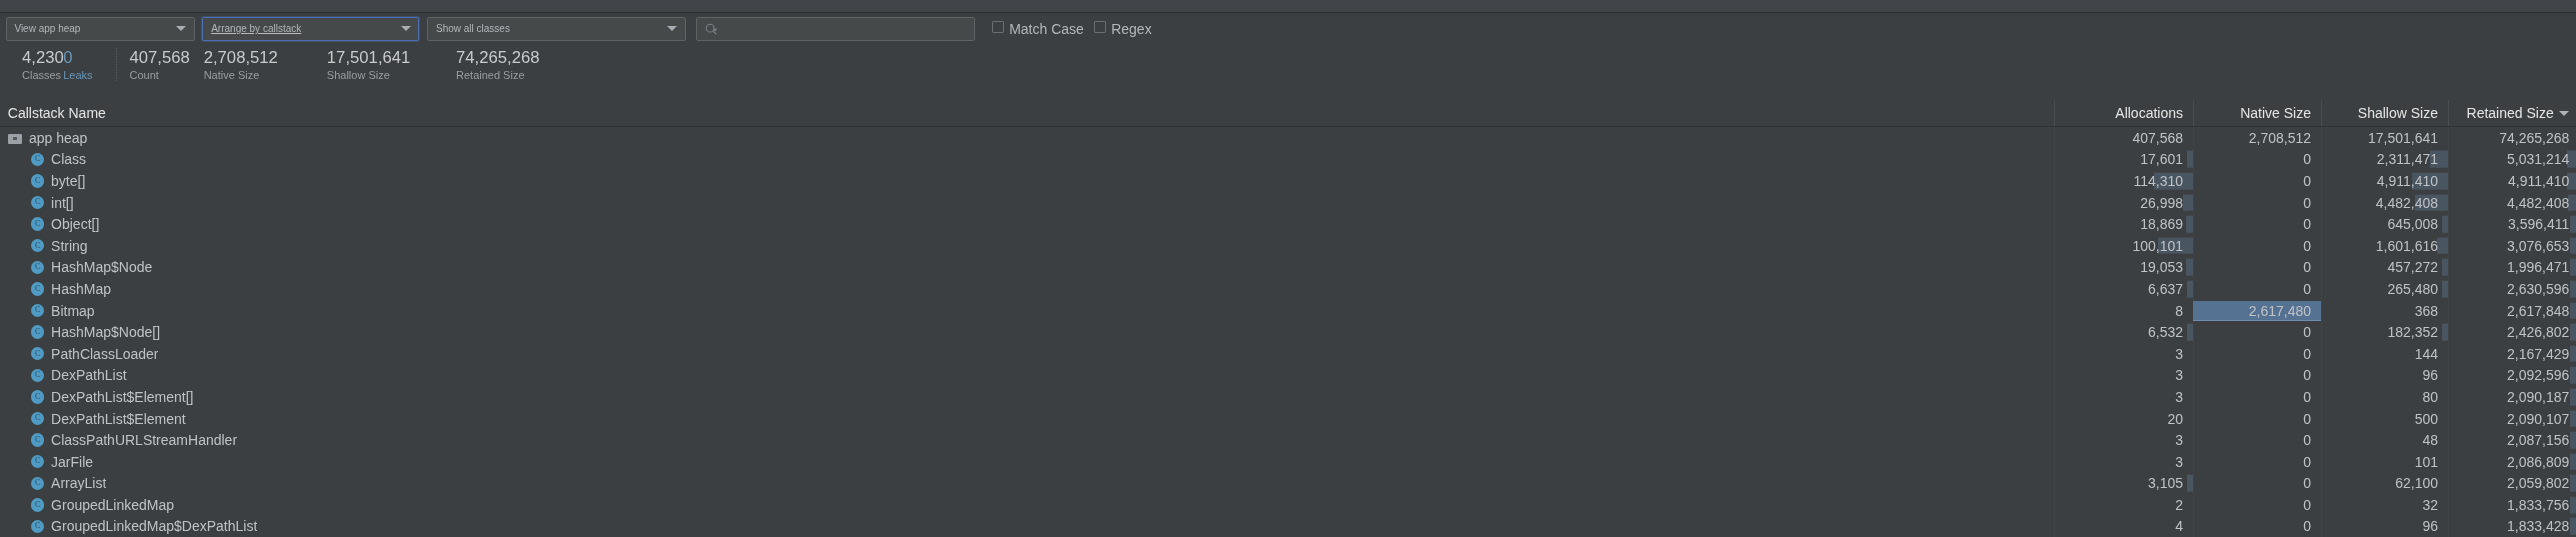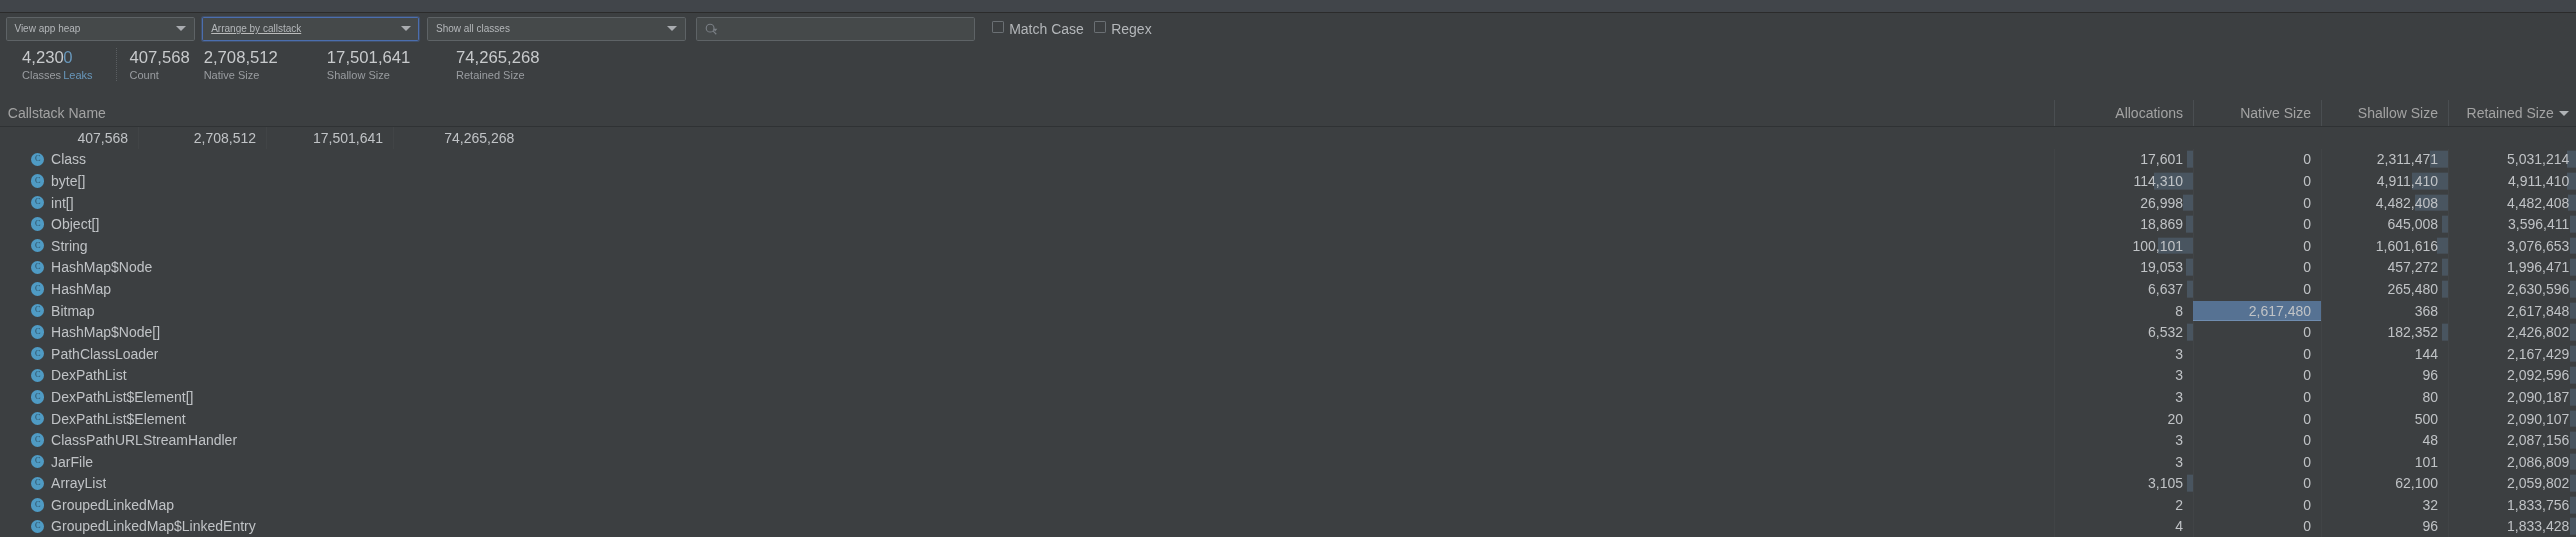--- a/index.html
+++ b/index.html
@@ -177,21 +177,21 @@
   }
   .thead {
     display: flex;
     height: 27px;
     background: #3c3f41;
     border-bottom: 1.1px solid #2f3234;
     box-sizing: border-box;
   }
   .th {
     font-size: 14px;
-    color: #a3a3a3;
+    color: #e5e5e5;
     display: flex;
     align-items: center;
     box-sizing: border-box;
     cursor: default;
     position: relative;
   }
   .th-name {
     flex: 1 1 auto;
     padding-left: 7.8px;
     border-right: 1.1px solid #4a4e51;
@@ -403,20 +403,24 @@
       <div class="th th-num th-shallow">
         <span>Shallow Size</span>
       </div>
       <div class="th th-num th-retained">
         <span>Retained Size</span>
         <span class="sort-arrow"></span>
       </div>
     </div>
     <div class="tbody" id="tbody">
         <div class="row">
+          <div class="cell-name indent-0">
+            <span class="folder-icon"></span>
+            <span class="row-label">app heap</span>
+          </div>
           <div class="cell-num cell-alloc">
             <span>407,568</span>
           </div>
           <div class="cell-num cell-native">
             <span>2,708,512</span>
           </div>
           <div class="cell-num cell-shallow">
             <span>17,501,641</span>
           </div>
           <div class="cell-num cell-retained">
@@ -760,21 +764,21 @@
             <span>32</span>
           </div>
           <div class="cell-num cell-retained">
             <div class="bar" style="width: 5.6px;"></div>
             <span>1,833,756</span>
           </div>
         </div>
         <div class="row">
           <div class="cell-name indent-1">
             <span class="class-icon">C</span>
-            <span class="row-label">GroupedLinkedMap$LinkedEntry</span>
+            <span class="row-label">GroupedLinkedMap$DexPathList</span>
           </div>
           <div class="cell-num cell-alloc">
             <span>4</span>
           </div>
           <div class="cell-num cell-native">
             <span>0</span>
           </div>
           <div class="cell-num cell-shallow">
             <span>96</span>
           </div>

